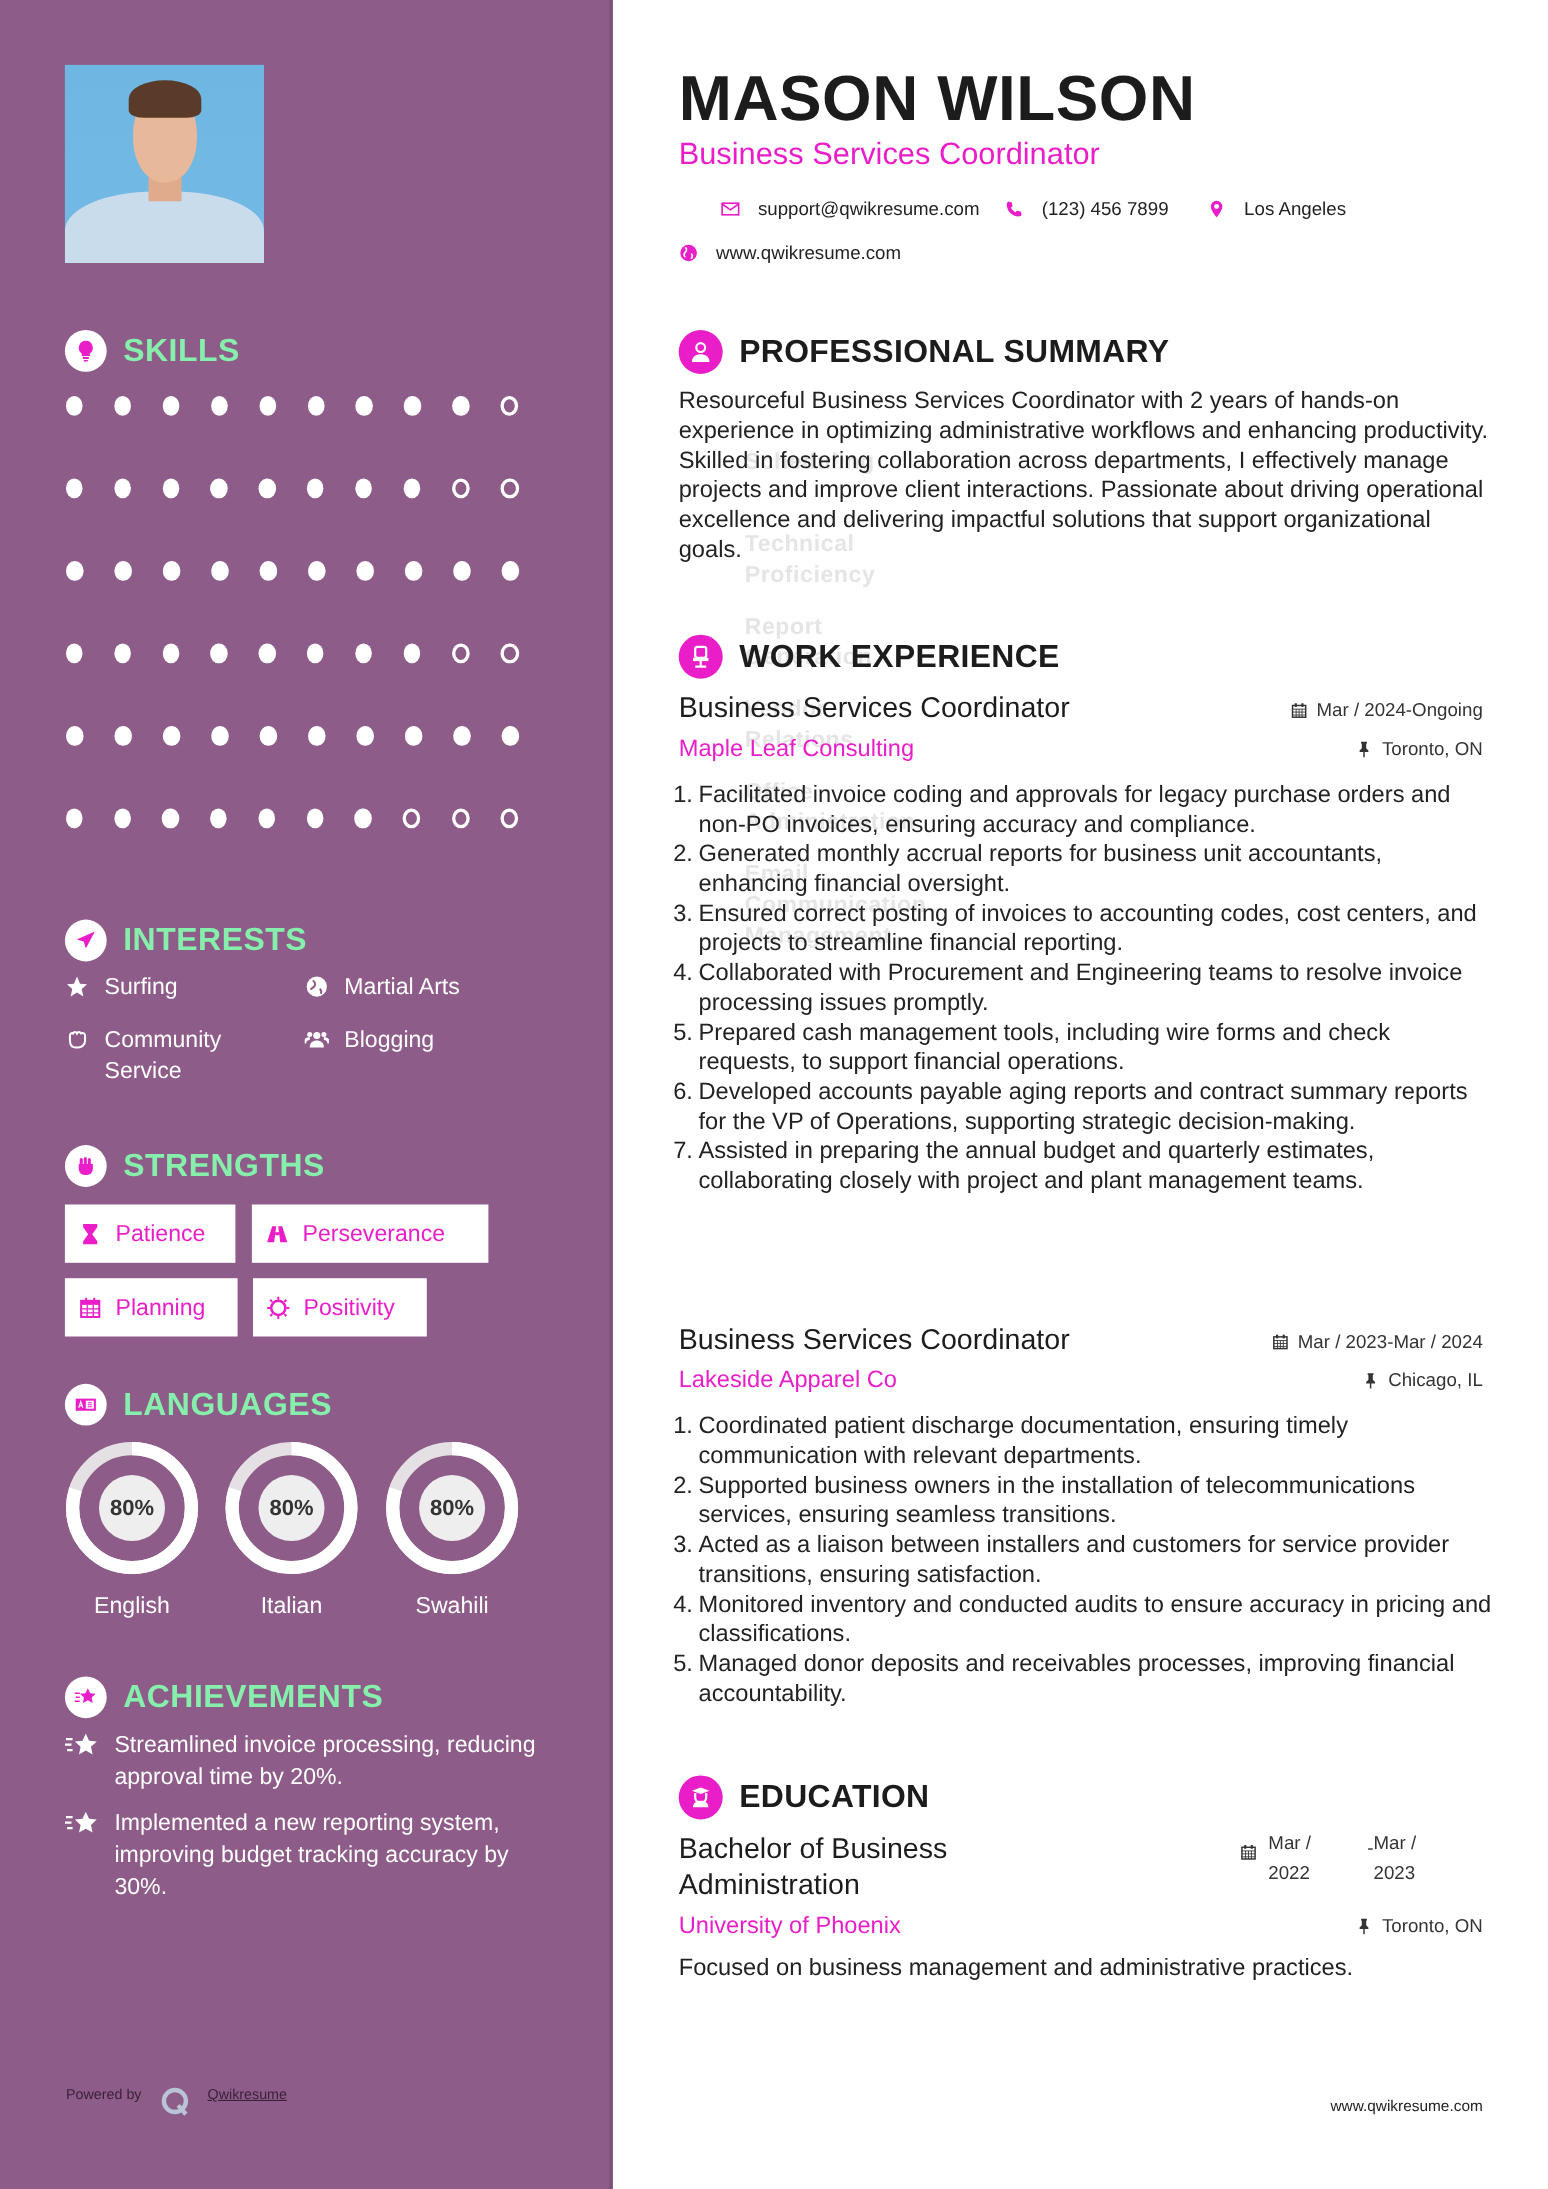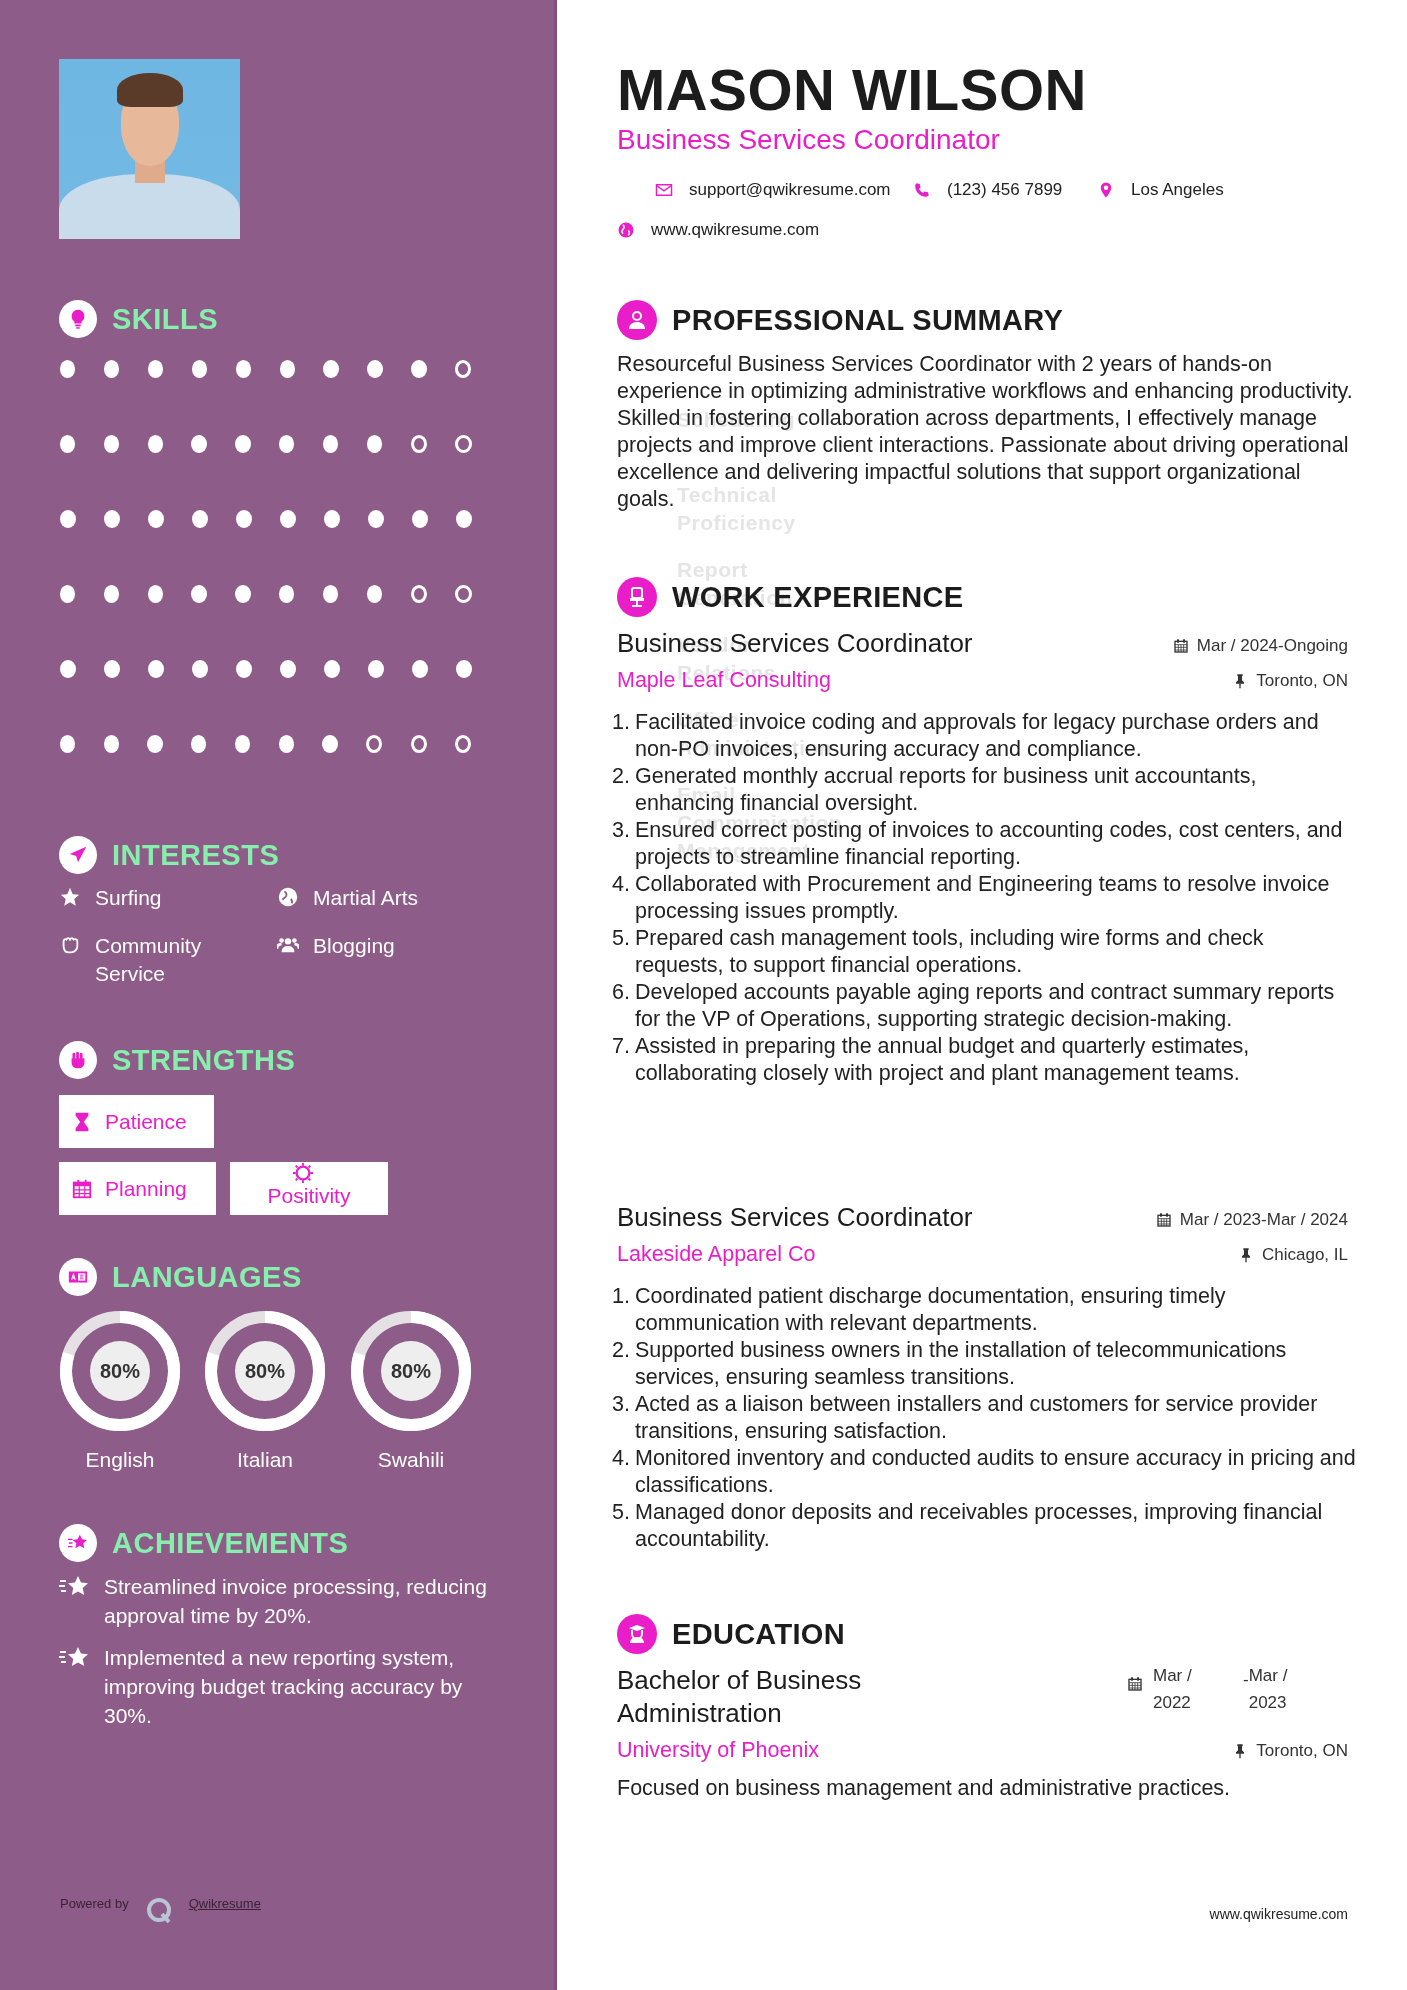--- a/index.html
+++ b/index.html
@@ -277,31 +277,38 @@
     </div>
     <span class="t">STRENGTHS</span>
   </div>
 
   <div class="chip" style="left:59px;top:1095px;width:155px;text-align:center;">
     <svg viewBox="0 0 24 24">
         <path d="M5 2h14v3l-5 7 5 7v3H5v-3l5-7-5-7z" fill="#e91ec8"></path>
       </svg>
     <span>Patience</span>
   </div>
+  <div class="chip" style="left:229px;top:1095px;width:215px;">
+    <svg viewBox="0 0 24 24">
+        <path d="M7 4h4l-2 16H2zM13 4h4l5 16h-7z" fill="#e91ec8"></path>
+        <rect x="10" y="10" width="4" height="3" fill="#e91ec8"></rect>
+      </svg>
+    <span>Perseverance</span>
+  </div>
   <div class="chip" style="left:59px;top:1162px;width:157px;">
     <svg viewBox="0 0 24 24">
         <rect x="3" y="5" width="18" height="16" fill="none" stroke="#e91ec8" stroke-width="2"></rect>
         <rect x="3" y="5" width="18" height="4" fill="#e91ec8"></rect>
         <path d="M3 13h18M3 17h18M9 9v12M15 9v12" stroke="#e91ec8" stroke-width="1.3"></path>
         <rect x="7" y="2" width="2" height="5" fill="#e91ec8"></rect>
         <rect x="15" y="2" width="2" height="5" fill="#e91ec8"></rect>
       </svg>
     <span>Planning</span>
   </div>
-  <div class="chip" style="left:230px;top:1162px;width:158px;flex-direction:column;">
+  <div class="chip" style="left:230px;top:1162px;width:158px;">
     <svg viewBox="0 0 24 24">
         <circle cx="12" cy="12" r="7" fill="none" stroke="#e91ec8" stroke-width="2.5"></circle>
         <path d="M12 1v3M12 20v3M1 12h3M20 12h3M4 4l2 2M18 18l2 2M4 20l2-2M18 6l2-2" stroke="#e91ec8" stroke-width="2"></path>
       </svg>
     <span>Positivity</span>
   </div>
 
   <div class="s-head" style="top:1258px;">
     <div class="ic">
       <svg viewBox="0 0 24 24">

